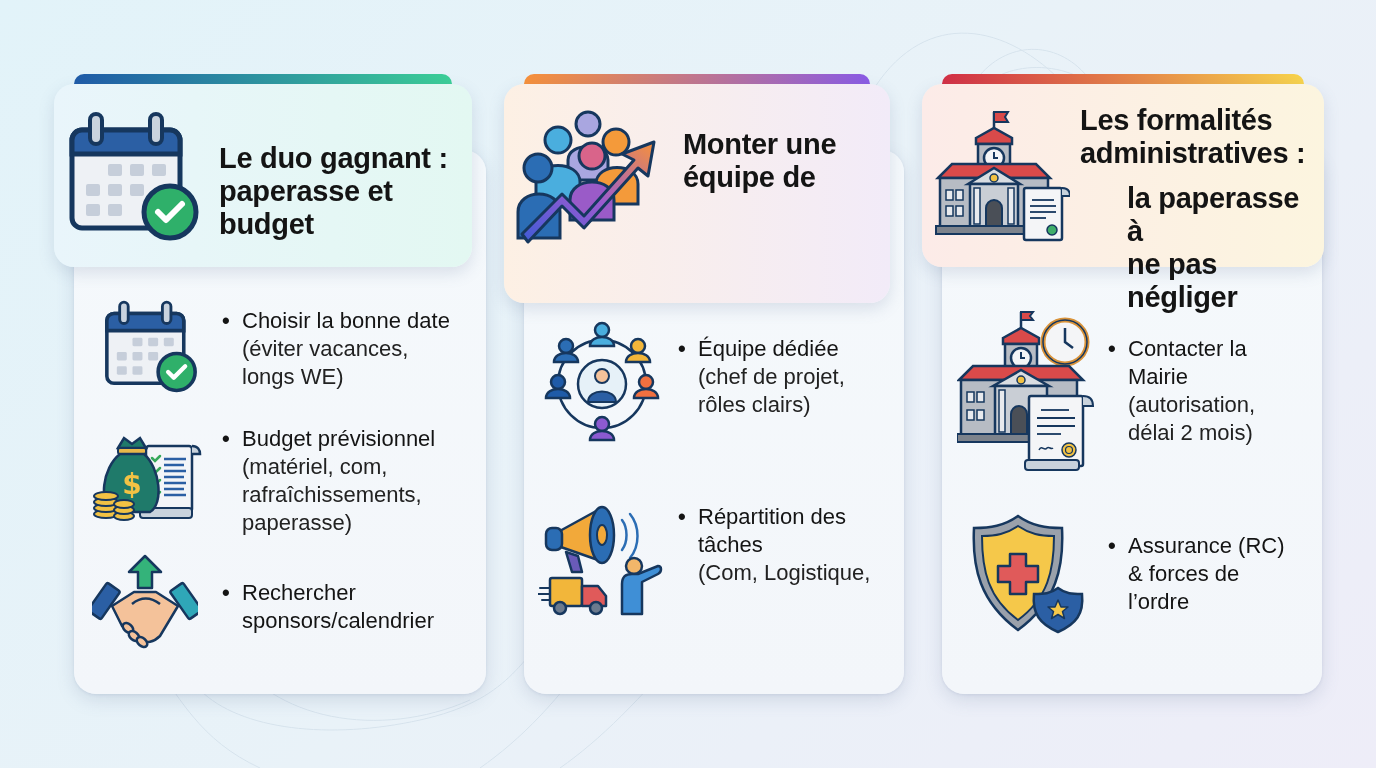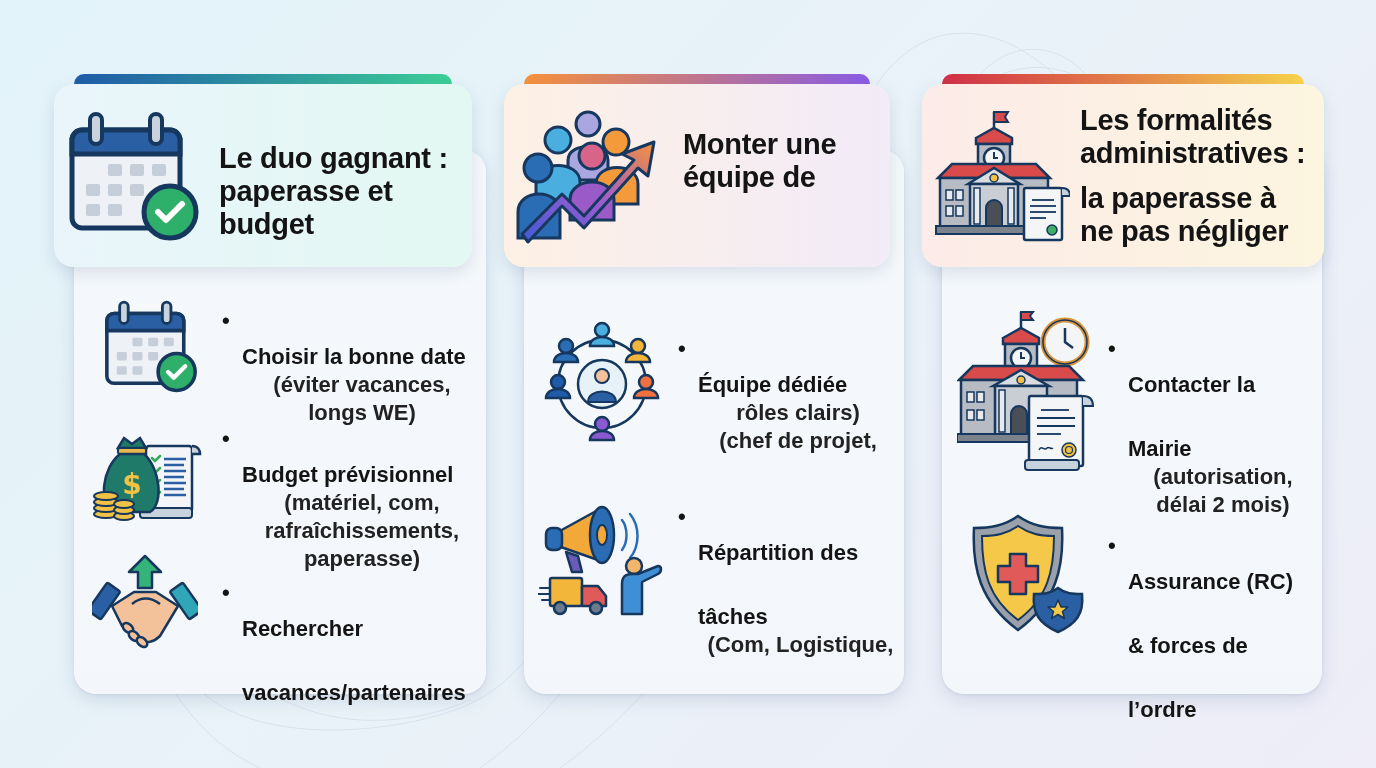--- a/index.html
+++ b/index.html
@@ -31,36 +31,36 @@
   }
   .header-icon { position: absolute; }
   .header-title {
     position: absolute;
     font-weight: 700;
     font-size: 29px;
     line-height: 33px;
     color: #141414;
     letter-spacing: -0.3px;
   }
-  .header-title .para2 { display: block; margin-top: 12px; }
+  .header-title .para2 { display: block; margin-top: 12px; margin-left: 47px; }
   .item-icon { position: absolute; }
   .item-text {
     position: absolute;
     font-size: 22px;
     line-height: 28px;
     color: #141414;
   }
   .bullet {
     position: absolute;
     left: -20px;
     top: 0;
     font-weight: 700;
   }
-  .item-text b { font-weight: 700; display: block; margin-top: 36px; }
-  .item-text span.sub { display: block; font-weight: 700; color: #222; text-align: center; }
+  .item-text b { font-weight: 400; display: block; }
+  .item-text span.sub { display: block; font-weight: 400; color: #222; }
 </style>
 </head>
 <body>
 
 <svg class="bg-lines" width="1376" height="768" viewBox="0 0 1376 768">
   <g fill="none" stroke="#cfdde8" stroke-width="1" opacity="0.7">
     <path d="M870 95 C 920 10, 1000 20, 1060 80 S 1120 140, 1170 95"></path>
     <path d="M980 75 C 1010 40, 1060 40, 1090 80"></path>
     <path d="M975 95 C 1000 60, 1070 55, 1110 100"></path>
     <path d="M200 690 C 240 730, 330 740, 420 720 S 520 660, 560 620"></path>
@@ -180,29 +180,29 @@
       <path d="M40 50 c10 -8 20 -6 28 0" fill="none" stroke="#16375e" stroke-width="2.5"></path>
       <g fill="#f4c29a" stroke="#16375e" stroke-width="2.5">
         <ellipse cx="36" cy="74" rx="6" ry="4" transform="rotate(40 36 74)"></ellipse>
         <ellipse cx="42" cy="82" rx="6" ry="4" transform="rotate(40 42 82)"></ellipse>
         <ellipse cx="50" cy="88" rx="6" ry="4" transform="rotate(40 50 88)"></ellipse>
       </g>
     </svg>
     <div class="item-text" style="left:242px;top:579px;width:240px;">
       <span class="bullet">•</span>
       <b>Rechercher</b>
-      <b>vacances/partenaires</b>
+      <b>sponsors/calendrier</b>
     </div>
   </div>
 </div>
 
 <div>
   <div class="body-card" style="left:524px;top:150px;width:380px;height:544px;"></div>
   <div class="topbar" style="left:524px;top:74px;width:346px;background:linear-gradient(90deg,#f7913a,#8a5be5);"></div>
-  <div class="header-card" style="left:504px;top:84px;width:386px;height:183px;background:linear-gradient(90deg,#fdf0e4,#f2ebf8);">
+  <div class="header-card" style="left:504px;top:84px;width:386px;height:219px;background:linear-gradient(90deg,#fdf0e4,#f2ebf8);">
     <svg class="header-icon" style="left:12px;top:24px;" width="150" height="140" viewBox="0 0 150 140">
       <defs>
         <linearGradient id="arrowG" x1="0" y1="1" x2="1" y2="0">
           <stop offset="0" stop-color="#3f5bd6"></stop>
             <stop offset="0.5" stop-color="#9b5bd0"></stop>
             <stop offset="1" stop-color="#f7913a"></stop>
         </linearGradient>
       </defs>
       <circle cx="72" cy="16" r="12" fill="#a9a6e0" stroke="#16375e" stroke-width="3"></circle>
       <path d="M52 52 c0 -18 40 -18 40 0 v20 h-40z" fill="#a9a6e0" stroke="#16375e" stroke-width="3"></path>
@@ -251,22 +251,22 @@
           </g>
         <g fill="#8c5ad0">
             <circle cx="60" cy="104" r="7"></circle>
             <path d="M48 120 c0 -12 24 -12 24 0z"></path>
           </g>
       </g>
     </svg>
     <div class="item-text" style="left:698px;top:335px;width:200px;">
       <span class="bullet">•</span>
       <b>Équipe dédiée</b>
+      <span class="sub">(chef de projet,</span>
       <span class="sub">rôles clairs)</span>
-      <span class="sub">(chef de projet,</span>
     </div>
   </div>
 
   <div>
     <svg class="item-icon" style="left:538px;top:498px;" width="128" height="120" viewBox="0 0 128 120">
       <path d="M20 34 l40 -22 v50 l-40 -14z" fill="#f2a93a" stroke="#16375e" stroke-width="2.5" stroke-linejoin="round"></path>
       <rect x="8" y="30" width="16" height="22" rx="6" fill="#2b6db4" stroke="#16375e" stroke-width="2.5"></rect>
       <ellipse cx="64" cy="37" rx="12" ry="28" fill="#2b6db4" stroke="#16375e" stroke-width="2.5"></ellipse>
       <ellipse cx="64" cy="37" rx="5" ry="10" fill="#f2a93a" stroke="#16375e" stroke-width="2"></ellipse>
       <path d="M28 54 l6 20 h10 l-4 -16z" fill="#6a5bb8" stroke="#16375e" stroke-width="2.5" stroke-linejoin="round"></path>

